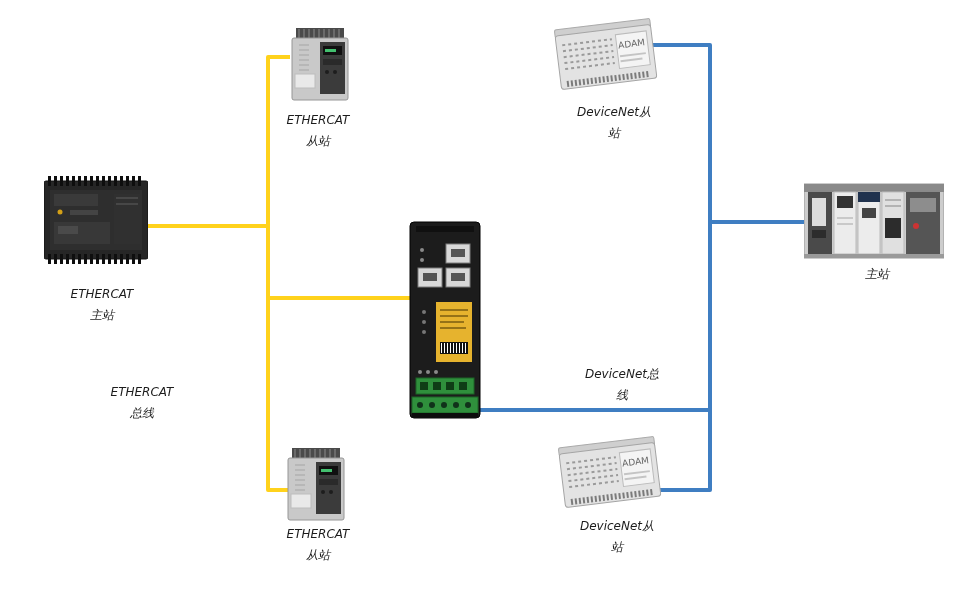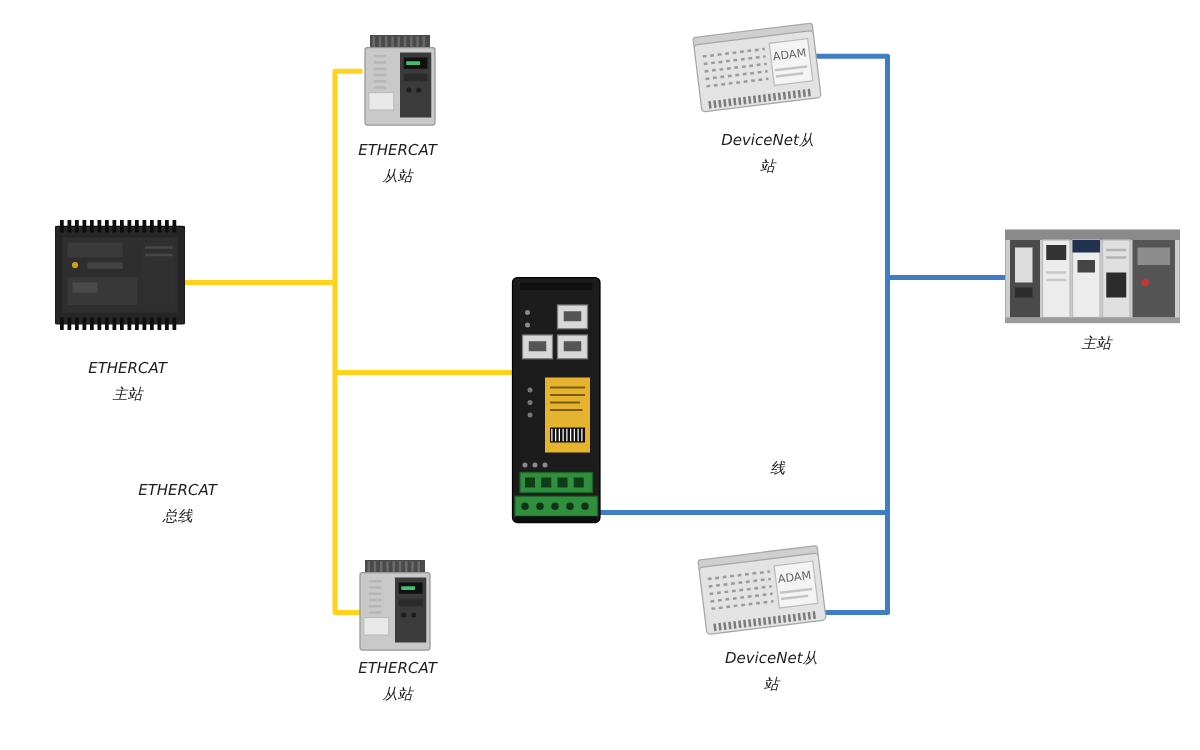--- a/index.html
+++ b/index.html
@@ -203,20 +203,21 @@
     <span>ETHERCAT</span>
     <span>从站</span>
   </div>
 
   <div class="label" style="left:559px;top:102px;width:110px;">
     <span>DeviceNet从</span>
     <span>站</span>
   </div>
 
   <div class="label" style="left:567px;top:364px;width:110px;">
+    <span>DeviceNet总</span>
     <span>线</span>
   </div>
 
   <div class="label" style="left:562px;top:516px;width:110px;">
     <span>DeviceNet从</span>
     <span>站</span>
   </div>
 
   <div class="label" style="left:822px;top:264px;width:110px;">
     <span>主站</span>

